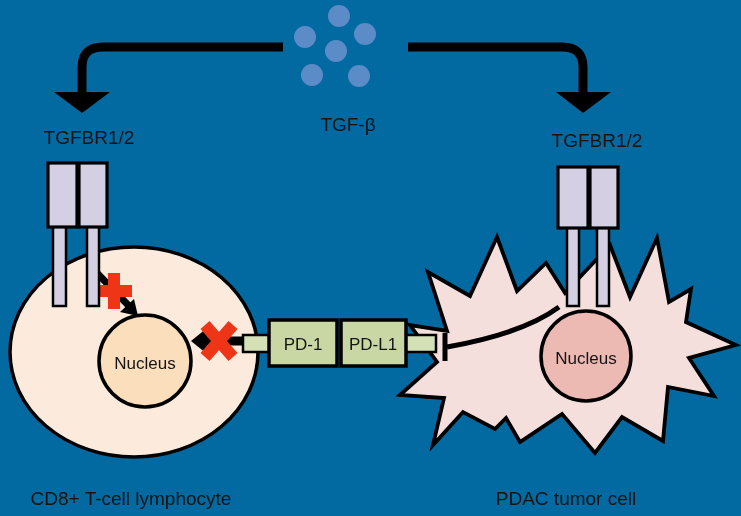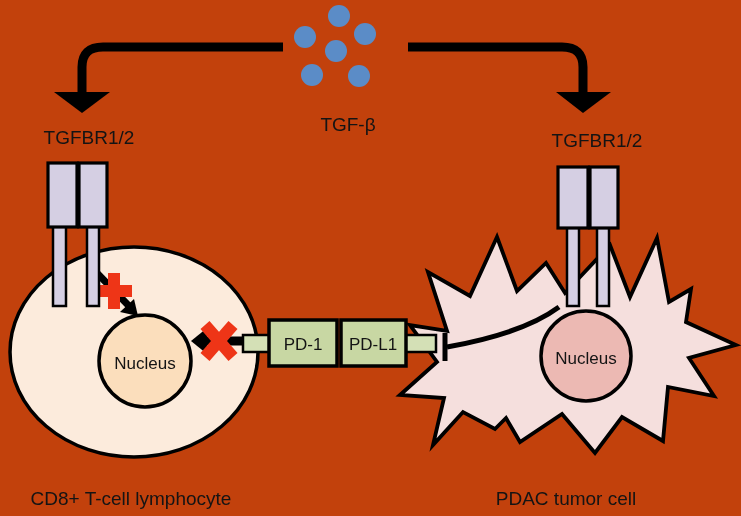--- a/index.html
+++ b/index.html
@@ -1,16 +1,16 @@
 <!DOCTYPE html>
 <html><head>
 <meta charset="utf-8">
 <style>
   html,body{margin:0;padding:0;background:#ffffff;}
-  .canvas{position:relative;width:741px;height:516px;background:#c2410c;overflow:hidden;}
+  .canvas{position:relative;width:741px;height:516px;background:#0369a1;overflow:hidden;}
   svg{display:block;}
   text{font-family:"Liberation Sans","DejaVu Sans",sans-serif;fill:#141414;}
   .lbl{font-size:19px;}
   .lbl-small{font-size:17px;}
 </style>
 </head>
 <body>
 
 <div class="canvas">
 <svg width="741" height="516" viewBox="0 0 741 516">

